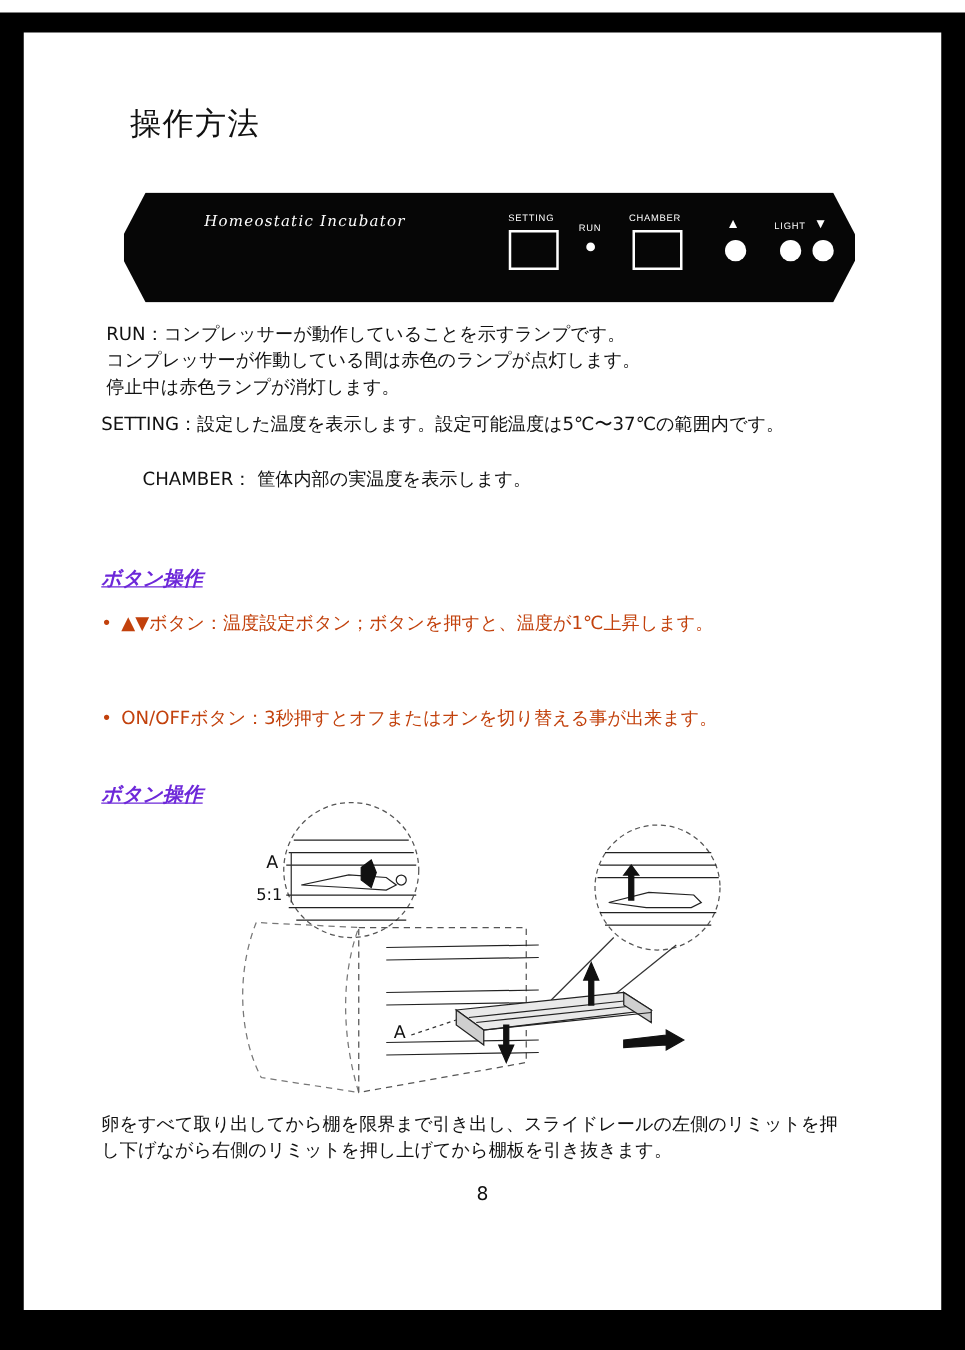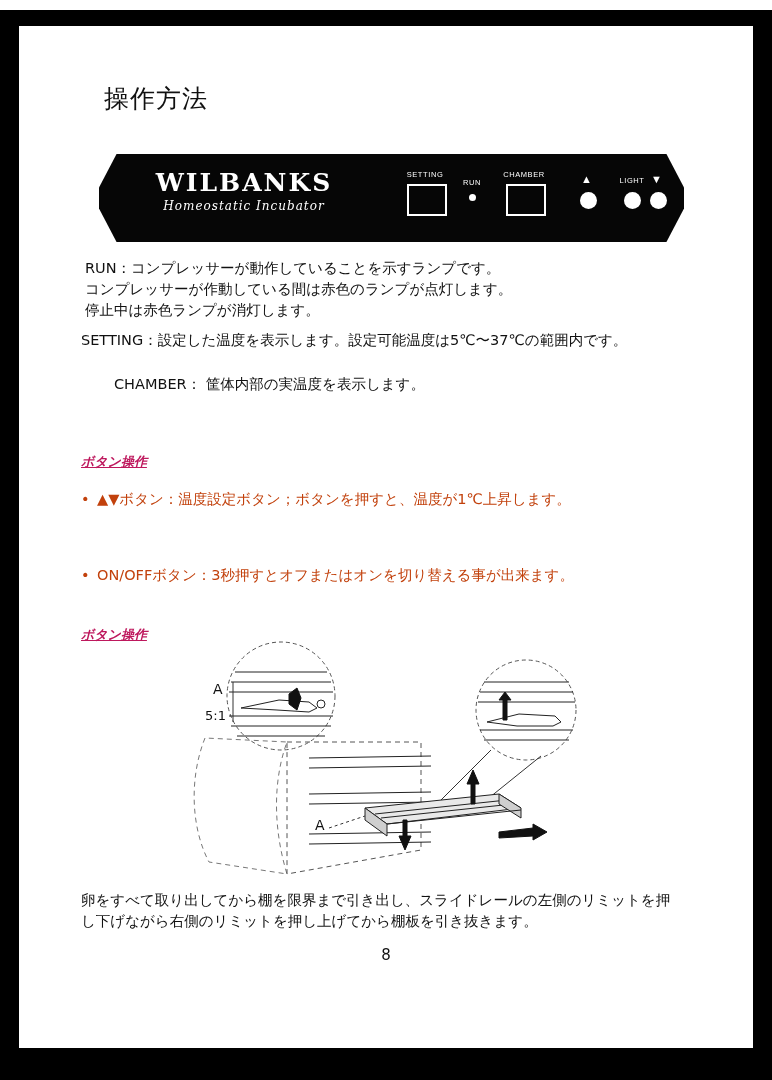--- a/index.html
+++ b/index.html
@@ -123,23 +123,23 @@
   .txt {
     position: absolute;
     color: #111111;
     font-family: "DejaVu Sans", sans-serif;
     font-size: 14.5px;
     line-height: 1.45;
     white-space: pre-line;
   }
   .sec-head {
     position: absolute;
-    color: #be185d;
-    font-family: "DejaVu Sans", sans-serif;
-    font-size: 13px;
+    color: #6d28d9;
+    font-family: "DejaVu Sans", sans-serif;
+    font-size: 16px;
     font-weight: bold;
     font-style: italic;
     text-decoration: underline;
   }
   .bullet {
     position: absolute;
     color: #c2410c;
     font-family: "DejaVu Sans", sans-serif;
     font-size: 14.5px;
     line-height: 1.4;
@@ -178,21 +178,20 @@
 
   <div class="page-sheet">
     <div class="page-inner">
 
       <div class="page-title">操作方法</div>
 
       <div class="panel-wrap">
         <div class="panel-shape"></div>
 
         <div class="brand">
-          <div class="brand-main">WILBANKS</div>
           <div class="brand-sub">Homeostatic Incubator</div>
         </div>
 
         <div class="pnl-label" style="left:300px; top:16px; width:52px;">SETTING</div>
         <div class="pnl-display" style="left:308px; top:30px; width:36px; height:28px;"></div>
 
         <div class="pnl-label" style="left:358px; top:24px; width:30px;">RUN</div>
         <div class="pnl-led" style="left:370px; top:40px;"></div>
 
         <div class="pnl-label" style="left:395px; top:16px; width:60px;">CHAMBER</div>

